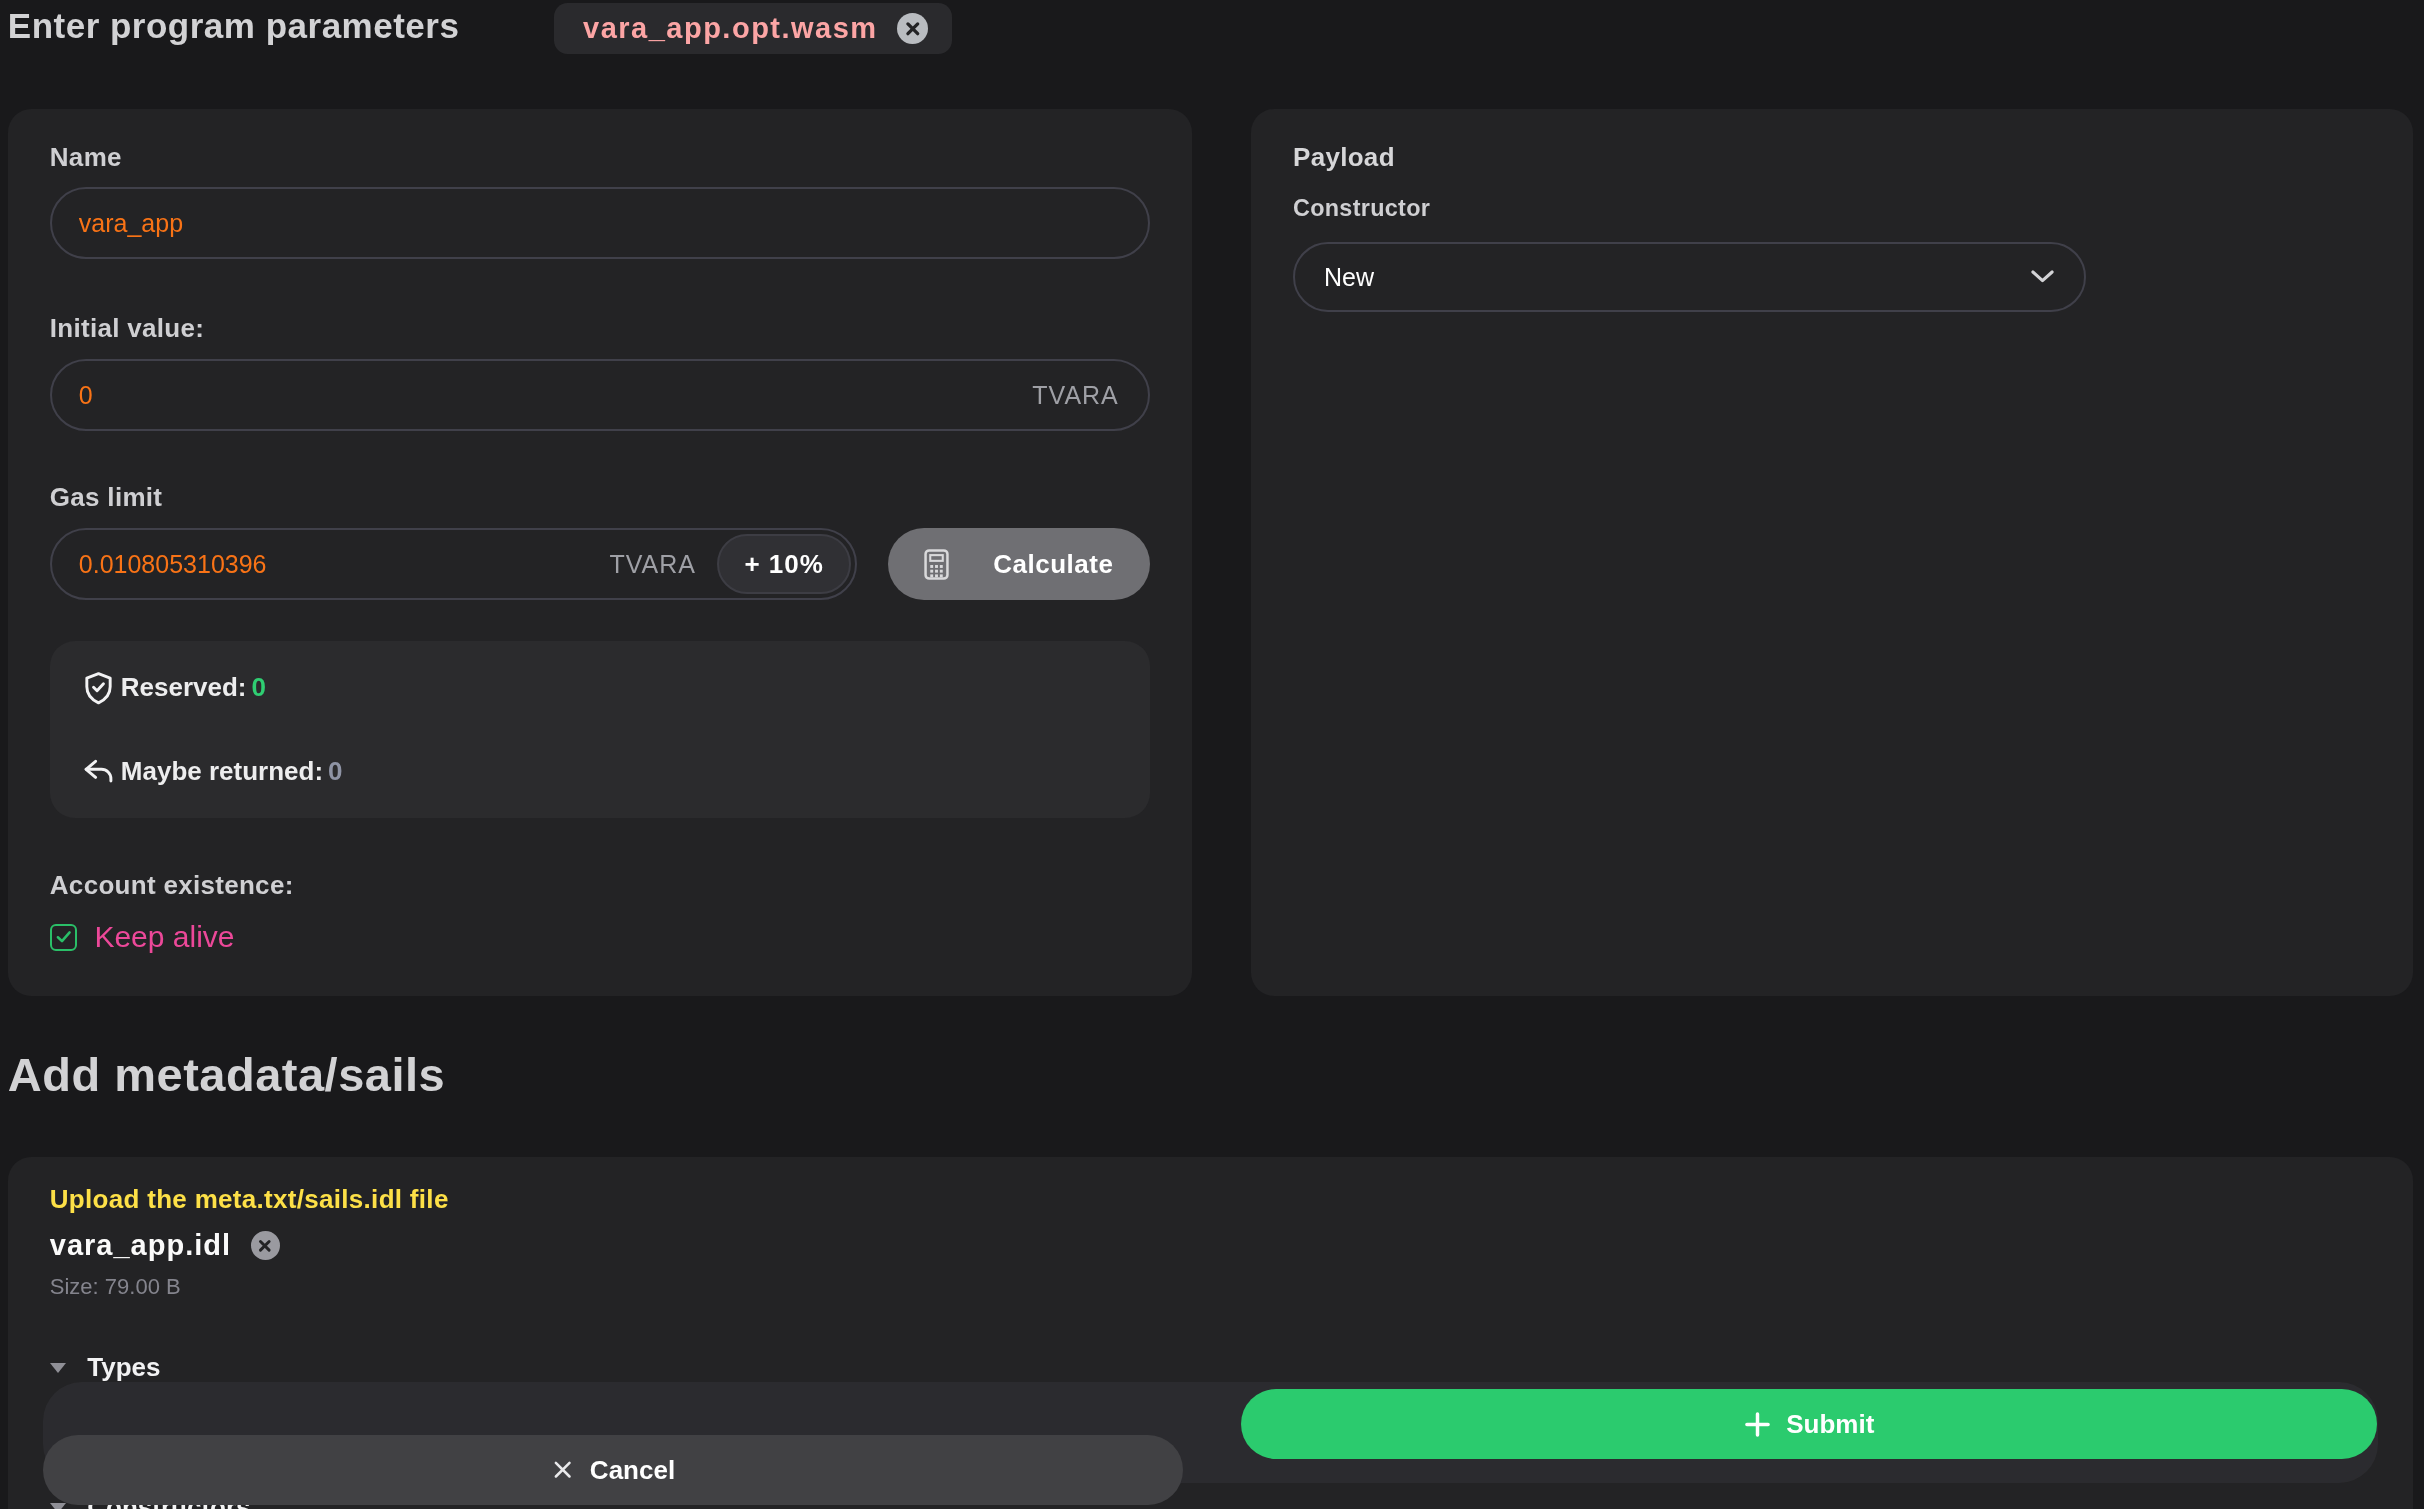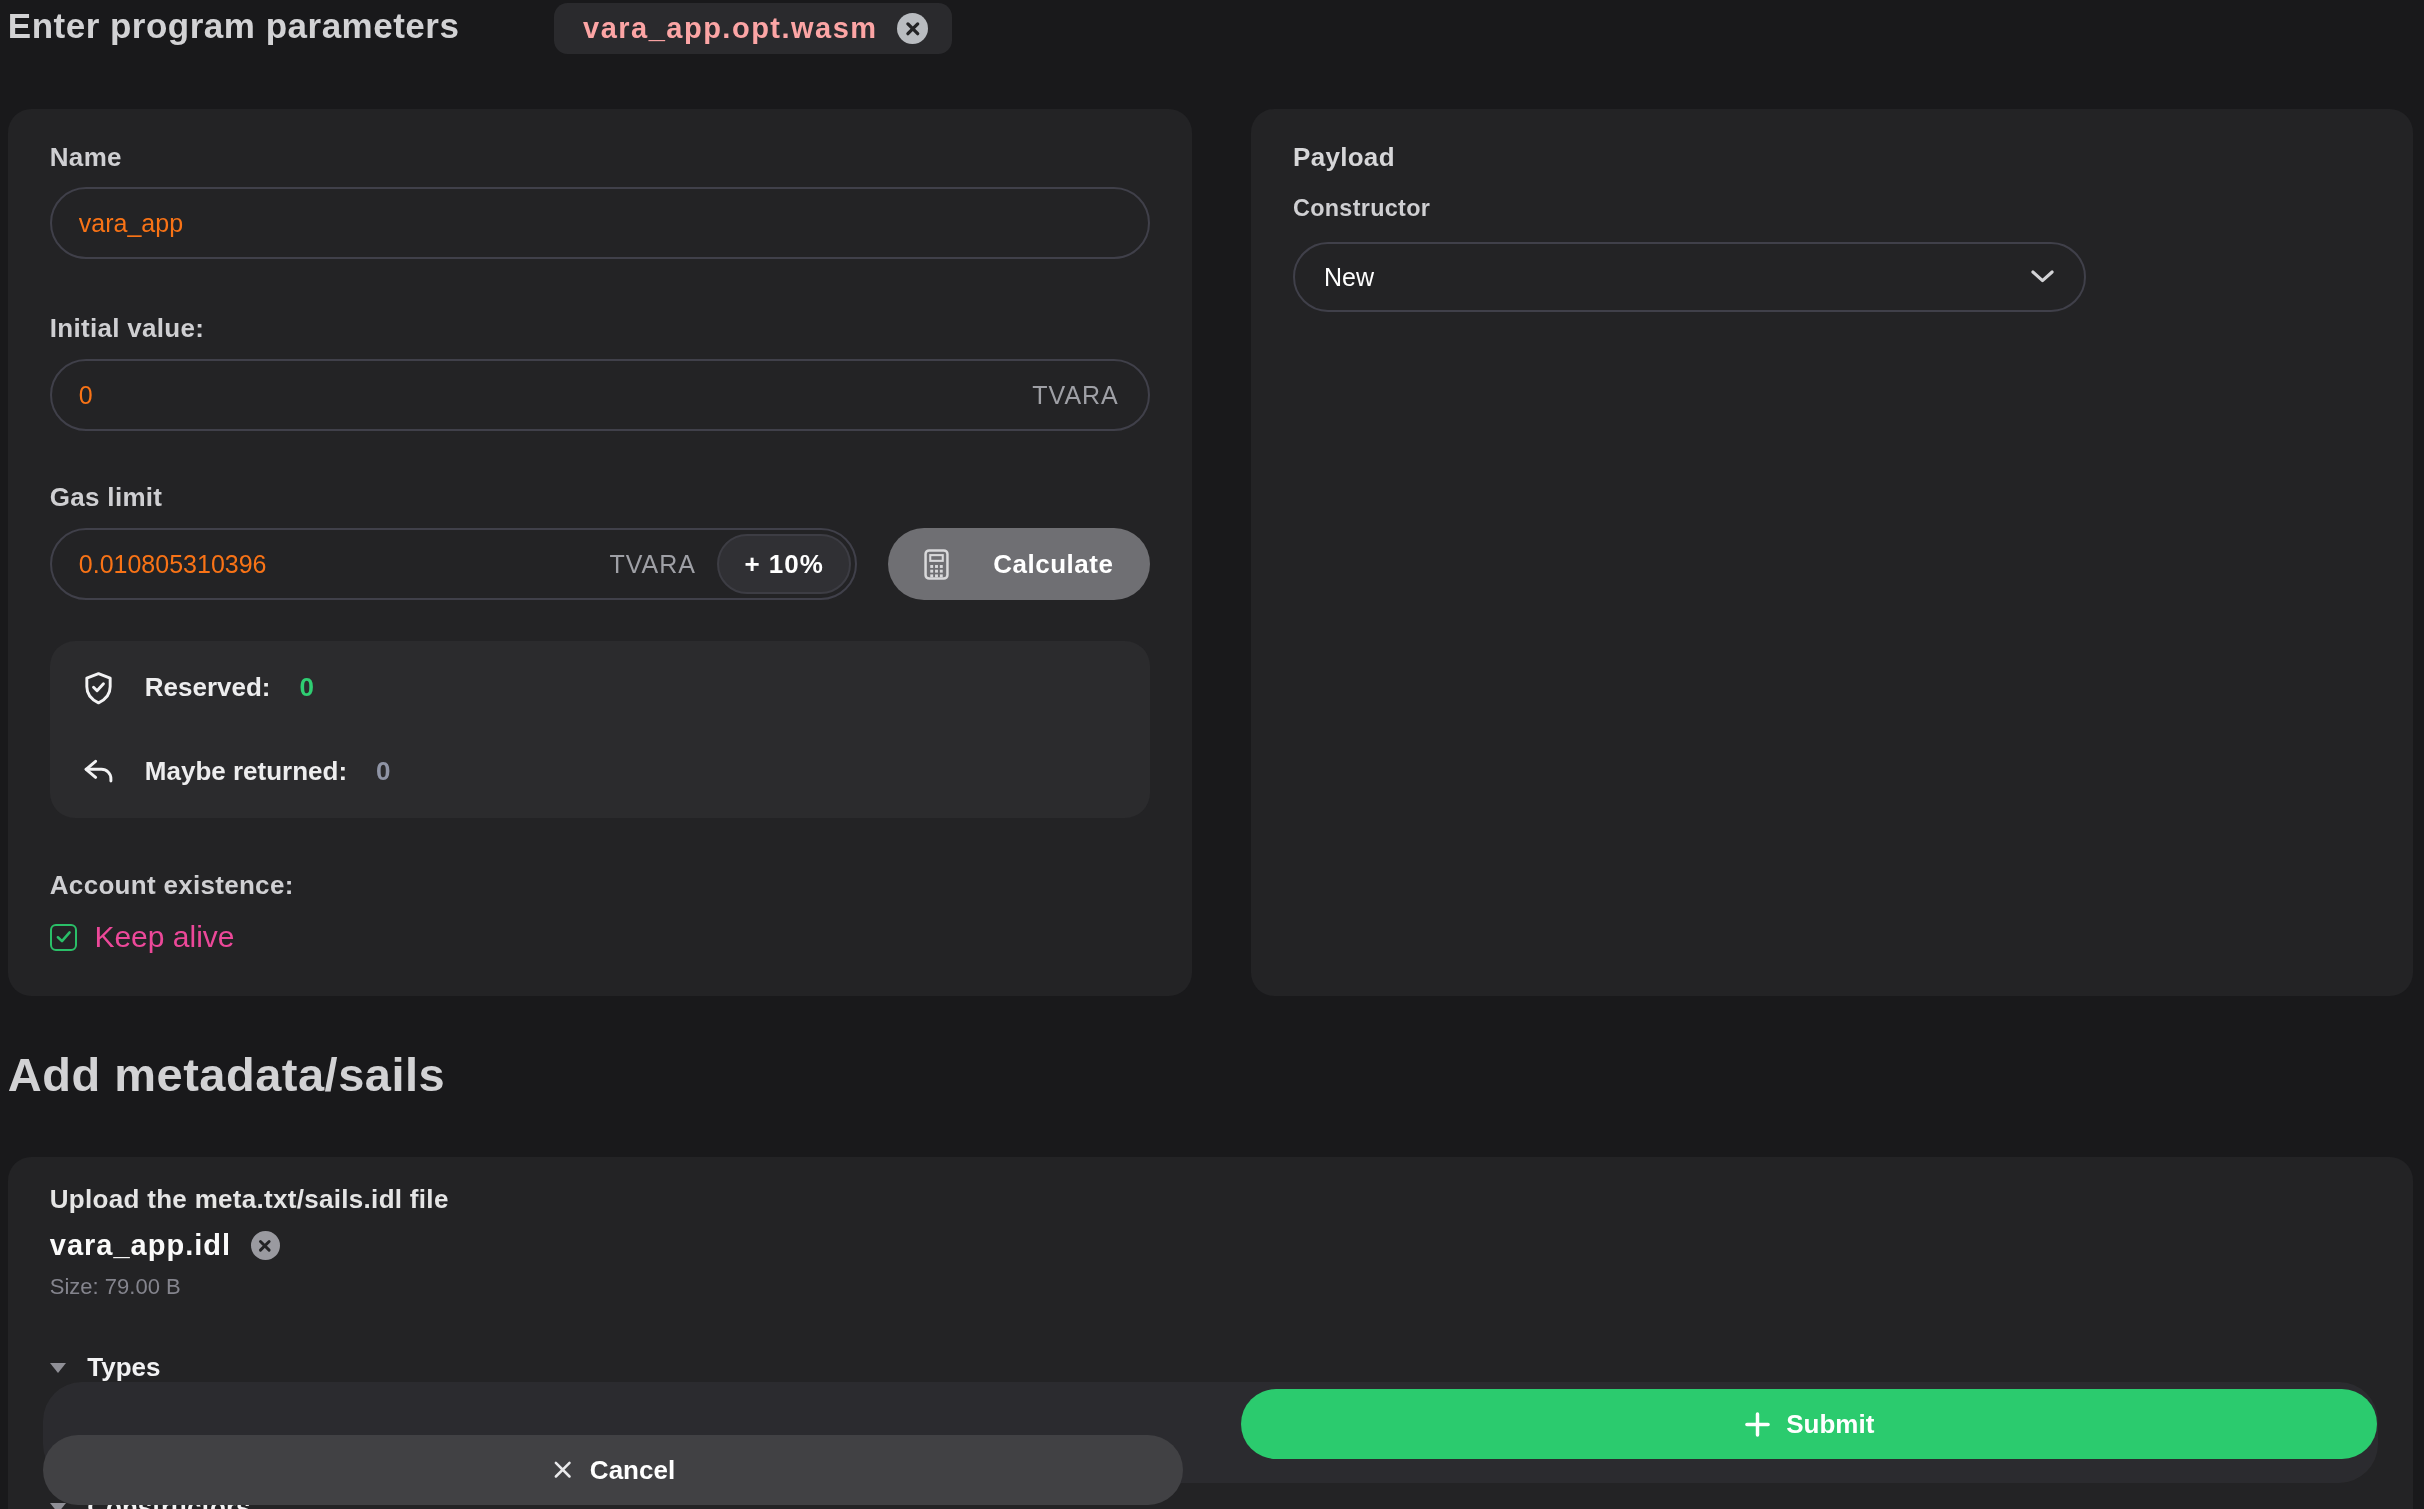--- a/index.html
+++ b/index.html
@@ -40,21 +40,21 @@
   .btn {
     border:none; border-radius:36px; display:flex; align-items:center; justify-content:center;
     gap:15.6px; color:#fff; font-weight:bold; font-family:"Liberation Sans", sans-serif; cursor:pointer;
   }
   .calc-btn { position:absolute; left:880px; top:419px; width:262px; height:72px; background:#6f6f73; font-size:26px; letter-spacing:0.5px;gap:44px; }
   .info-box {
     position:absolute; left:42px; top:532px; width:1100px; height:177px;
     background:#2b2b2d; border-radius:25px; padding:29px 31px;
     display:flex; flex-direction:column; justify-content:space-between;
   }
-  .info-row { display:flex; align-items:center; gap:29px; font-size:26px; font-weight:bold; color:#ededee; }
+  .info-row { display:flex; align-items:center; gap:5px; font-size:26px; font-weight:bold; color:#ededee; }
   .v-green { color:#2fce72; }
   .v-gray  { color:#8f94a5; }
   .chk-row { position:absolute; left:42px; top:811px; display:flex; align-items:center; gap:17.6px; }
   .chk {
     width:27px; height:27px; border:2.4px solid #2abf68; border-radius:5.9px; background:transparent;
     display:flex; align-items:center; justify-content:center; cursor:pointer;
   }
   .chk-label { font-size:30px; color:#ec4899; }
   .select {
     position:absolute; left:42px; top:133px; width:793px; height:70px; border:2px solid #40404a;
@@ -176,21 +176,21 @@
         <svg width="25" height="15.6" viewBox="0 0 26 16">
             <path d="M3 3 L13 12 L23 3" stroke="#d3d3d6" stroke-width="3.2" fill="none" stroke-linecap="round" stroke-linejoin="round"></path>
           </svg>
       </span>
     </div>
   </div>
 
   <div class="h2">Add metadata/sails</div>
 
   <div class="card card-meta">
-    <div class="lbl" style="top:27px; color:#e5e5e5;">Upload the meta.txt/sails.idl file</div>
+    <div class="lbl" style="top:27px; color:#fde047;">Upload the meta.txt/sails.idl file</div>
     <div class="file-row">
       <span class="file-name">vara_app.idl</span>
       <button class="circle-close file-close">
         <span class="icon">
           <svg width="15.6" height="15.6" viewBox="0 0 18 18">
               <path d="M4 4 L14 14 M14 4 L4 14" stroke="#232325" stroke-width="3.4" stroke-linecap="round"></path>
             </svg>
         </span>
       </button>
     </div>

